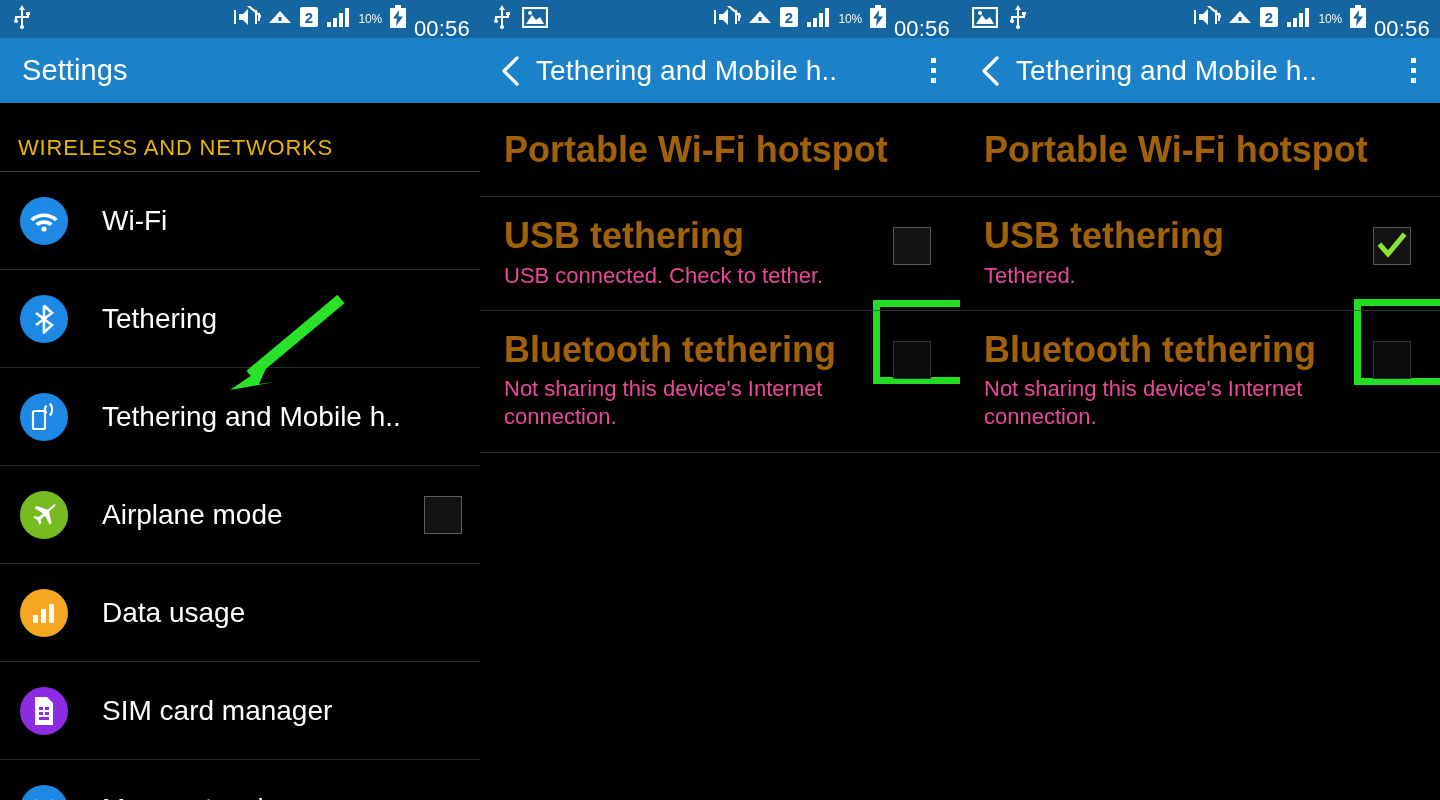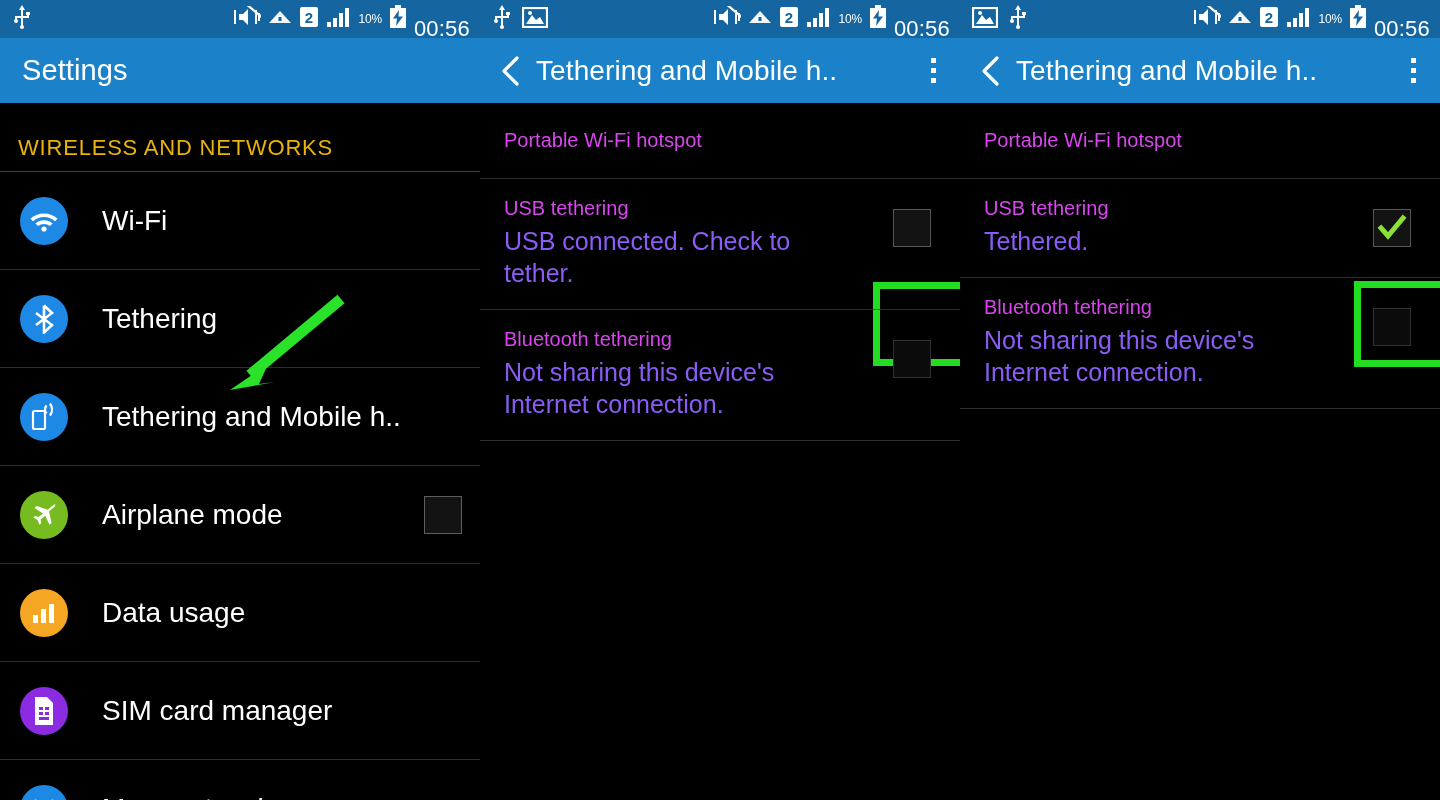--- a/index.html
+++ b/index.html
@@ -59,22 +59,22 @@
   .row-label { color: #ffffff; font-size: 28px; font-weight: 400; white-space: nowrap; }
   .cb {
     margin-left: auto; width: 38px; height: 38px;
     border: 1px solid #5b5f62; background: #131313; flex: 0 0 auto;
   }
 
   
   .t-row { position: relative; padding: 18px 0 20px 24px; display: flex; align-items: flex-start; }
   .t-row.single { padding: 26px 0 26px 24px; }
   .t-text { flex: 1 1 auto; padding-right: 10px; }
-  .t-title { color: #d946ef; font-size: 20px; font-weight: 400; line-height: 1.15; white-space: nowrap; }
-  .t-sub { color: #8b5cf6; font-size: 25px; line-height: 1.28; margin-top: 5px; max-width: 370px; }
+  .t-title { color: #a16207; font-size: 36px; font-weight: 700; line-height: 1.15; white-space: nowrap; }
+  .t-sub { color: #ec4899; font-size: 22px; line-height: 1.28; margin-top: 5px; max-width: 370px; }
   .t-cb {
     width: 38px; height: 38px; border: 1px solid #53575a; background: #131313;
     flex: 0 0 auto; margin: 12px 0 0 0; position: relative;
   }
   .t-cb.faint { border-color: #303335; background: #0b0b0b; }
   .t-cb svg { position: absolute; left: 2px; top: 2px; }
   .cb-slot { width: 96px; display: flex; justify-content: center; flex: 0 0 auto; }
 
   
   .hl {

